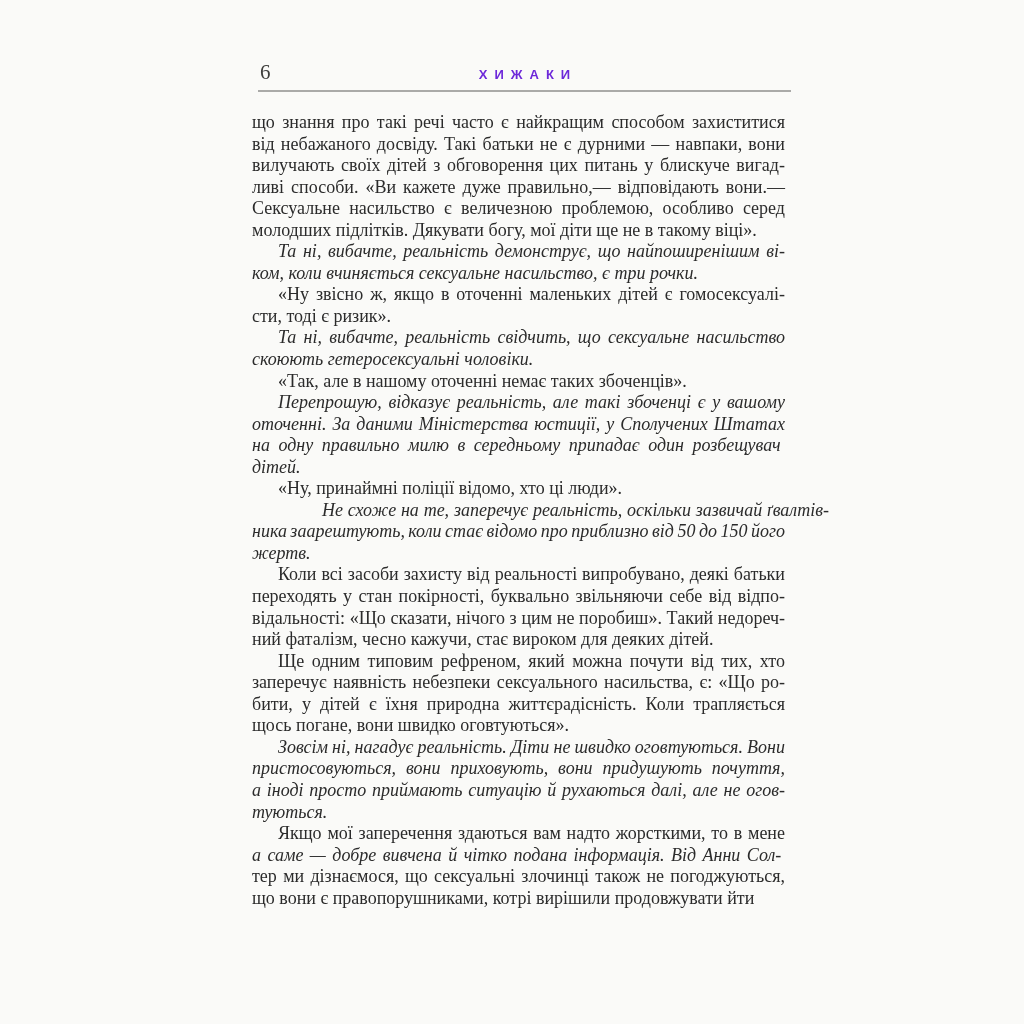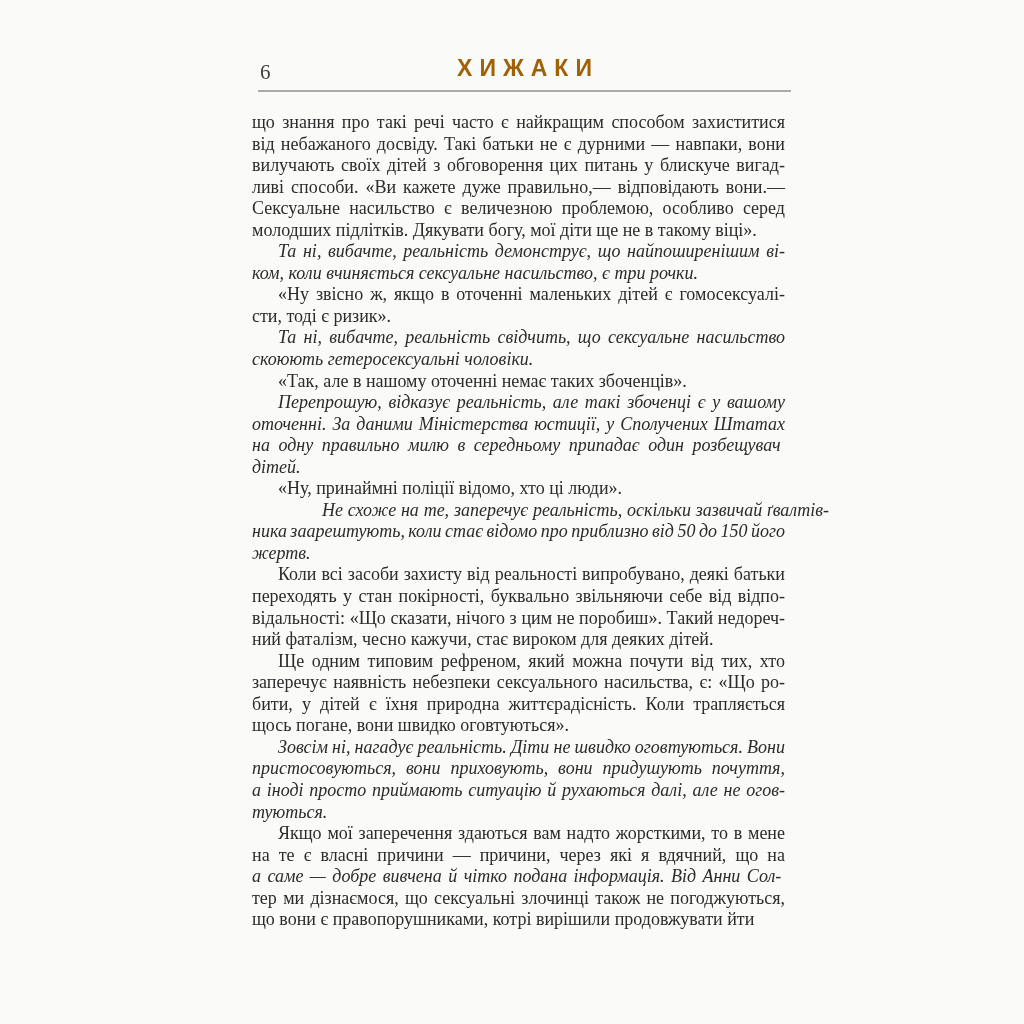--- a/index.html
+++ b/index.html
@@ -22,24 +22,24 @@
   .pagenum {
     position: absolute; left: 2px; bottom: 5px;
     font: 21px "Liberation Serif", serif;
     color: #3f3f3d;
   }
   .runtitle {
     position: absolute; left: 0; bottom: 8px; width: 100%;
     text-align: center;
     font-family: "Liberation Sans", sans-serif;
     font-weight: bold;
-    font-size: 23px;
+    font-size: 13px;
     letter-spacing: 7px;
     text-indent: 7px; 
-    color: #a16207;
+    color: #6d28d9;
   }
   .bodytext {
     position: absolute;
     left: 252px; top: 112px;
     width: 533px;
     color: #2b2b2b;
     font-size: 18px;
     line-height: 21.55px;
   }
   .para { margin: 0; }
@@ -112,19 +112,18 @@
         <div class="line last"><span class="lc"><span>щось погане, вони швидко оговтуються».</span></span></div>
       </div>
       <div class="para italic">
         <div class="line indent"><span class="lc" style="word-spacing: -0.388672px;"><span>Зовсім ні, нагадує реальність. Діти не швидко оговтуються. Вони</span></span></div>
         <div class="line"><span class="lc" style="word-spacing: 5.43438px;"><span>пристосовуються, вони приховують, вони придушують почуття,</span></span></div>
         <div class="line"><span class="lc" style="word-spacing: 1.2625px;"><span>а іноді просто приймають ситуацію й рухаються далі, але не огов-</span></span></div>
         <div class="line last"><span class="lc"><span>туються.</span></span></div>
       </div>
       <div class="para">
         <div class="line indent"><span class="lc" style="word-spacing: 1.27431px;"><span>Якщо мої заперечення здаються вам надто жорсткими, то в мене</span></span></div>
-        <div class="line"><span class="lc" style="word-spacing: 4.57552px;"><span>на те є власні причини — причини, через які я вдячний, що на</span></span></div>
         <div class="line"><span class="lc" style="word-spacing: 1.9304px; font-style: italic;"><span>а саме — добре вивчена й чітко подана інформація. Від Анни Сол-</span></span></div>
         <div class="line"><span class="lc" style="word-spacing: 1.78125px;"><span>тер ми дізнаємося, що сексуальні злочинці також не погоджуються,</span></span></div>
         <div class="line last"><span class="lc"><span>що вони є правопорушниками, котрі вирішили продовжувати йти</span></span></div>
       </div>
     </main>
 </div>
 
 </body></html>

